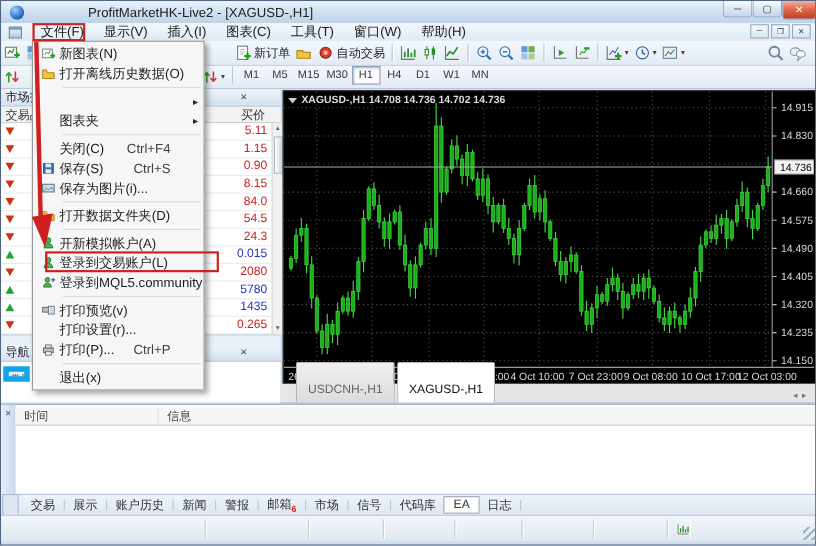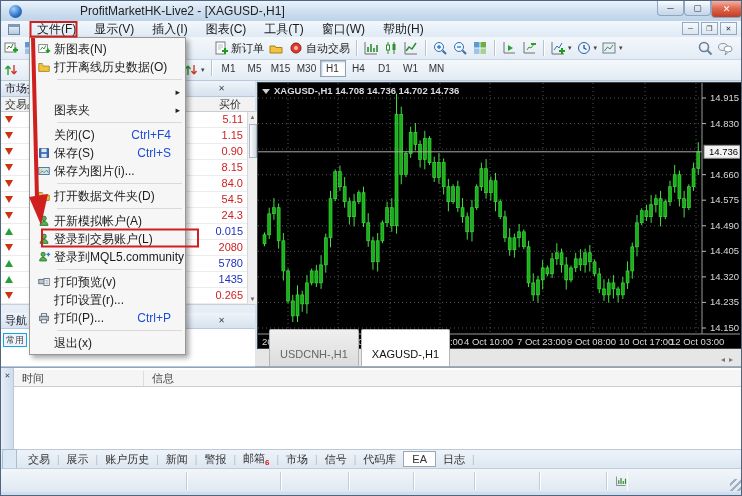--- a/index.html
+++ b/index.html
@@ -34,21 +34,21 @@
 #mw-rows{left:0;top:111px;width:246px;height:192px;background:#fff}
 .mw-row{height:16px;border-bottom:1px solid #ececec;position:relative;font-size:11px}
 .mw-price{position:absolute;right:4px;top:1px;font-weight:normal}
 .mw-price.red{color:#cc2222}.mw-price.blue{color:#2233bb}
 .arr{position:absolute;left:4px;top:4px;width:0;height:0;border-left:4px solid transparent;border-right:4px solid transparent}
 .arr.down{border-top:7px solid #cc3311}.arr.up{border-bottom:7px solid #1fa333}
 #mw-scroll{left:246px;top:111px;width:10px;height:192px;background:#f0f0f0;border-left:1px solid #d8d8d8;font-size:6px;color:#667}
 #mw-thumb{position:absolute;left:1px;top:12px;width:8px;height:34px;background:linear-gradient(90deg,#fdfdfd,#cfd9e4);border:1px solid #a9b8c7}
 #mw-footer{left:0;top:303px;width:254px;height:9px;background:#e8eef5;border-top:1px solid #c4d2e0}
 #nav-body{left:0;top:328px;width:254px;height:38px;background:#fff;border-bottom:1px solid #b9c9d9}
-#nav-minitab{position:absolute;left:2px;top:4px;width:24px;height:14px;border:1px solid #0ea5e9;background:#eef3f8;overflow:hidden;font-size:9px;color:#445;padding-left:2px;white-space:nowrap}
+#nav-minitab{position:absolute;left:2px;top:4px;width:24px;height:14px;border:5px solid #0ea5e9;background:#eef3f8;overflow:hidden;font-size:9px;color:#445;padding-left:2px;white-space:nowrap}
 
 #chart{left:256px;top:81px;width:560px;height:267px;background:#000;border:1px solid #404040}
 #chart-tabs{left:254px;top:348px;width:488px;height:18px;background:#e6e6e6;border-bottom:1px solid #aaa;display:flex;align-items:flex-end;padding-left:14px;gap:2px}
 .ctab{height:16px;padding:18px 10px;font-size:11px;color:#666;background:linear-gradient(#efefef,#dcdcdc);border:1px solid #b5b5b5;border-bottom:none;border-radius:2px 2px 0 0}
 .ctab.active{background:#fff;color:#111}
 #ctab-arrows{position:absolute;right:6px;bottom:2px;font-size:8px;color:#777;letter-spacing:4px}
 
 #terminal{left:0;top:366px;width:742px;height:82px;background:#fff;border-top:1px solid #8ea4bd}
 #term-strip{position:absolute;left:0;top:0;width:13px;height:82px;background:linear-gradient(90deg,#e6eef7,#cddcec);border-right:1px solid #b9c9d9}
 #term-x{position:absolute;left:2px;top:3px;width:9px;height:9px;font-size:7px;color:#445;display:flex;align-items:center;justify-content:center}
@@ -65,21 +65,21 @@
 
 #statusbar{left:0;top:467px;width:742px;height:24px;background:linear-gradient(#f2f6fa,#dfe8f1);border-top:1px solid #c0cddb;display:flex;align-items:center;font-size:11px;color:#222}
 .scell{height:18px;border-right:1px solid #c3cdd8;box-shadow:1px 0 0 #fff;display:flex;align-items:center;padding-left:8px}
 #grip{position:absolute;right:1px;bottom:1px;width:12px;height:12px;background:
  repeating-linear-gradient(135deg,transparent 0 3px,#9fb0c2 3px 5px)}
 
 #file-menu{left:28px;top:36px;width:157px;background:#f6f6f6;border:1px solid #979797;box-shadow:3px 3px 5px rgba(0,0,0,.35);z-index:50;padding:2px 0}
 .m-row{height:18px;display:flex;align-items:center;font-size:12px;color:#1c1c1c;position:relative;padding-left:4px}
 .mi-icon{width:20px;height:16px;display:flex;align-items:center;justify-content:center}
 .mi-label{flex:1;white-space:nowrap}
-.mi-short{margin-right:14px;color:#1d4ed8}
+.mi-short{margin-right:30px;color:#404040}
 .mi-sub{position:absolute;right:5px;font-size:9px;color:#222}
 .m-sep{border-top:1px solid #d9d9d9;margin:3px 3px 3px 27px;height:0;padding:0}
 #annot{left:0;top:0;width:742px;height:496px;z-index:60;pointer-events:none}
 svg text{font-family:"Liberation Sans","DejaVu Sans",sans-serif}
 </style>
 </head>
 <body>
 
 <div id="win">
 

